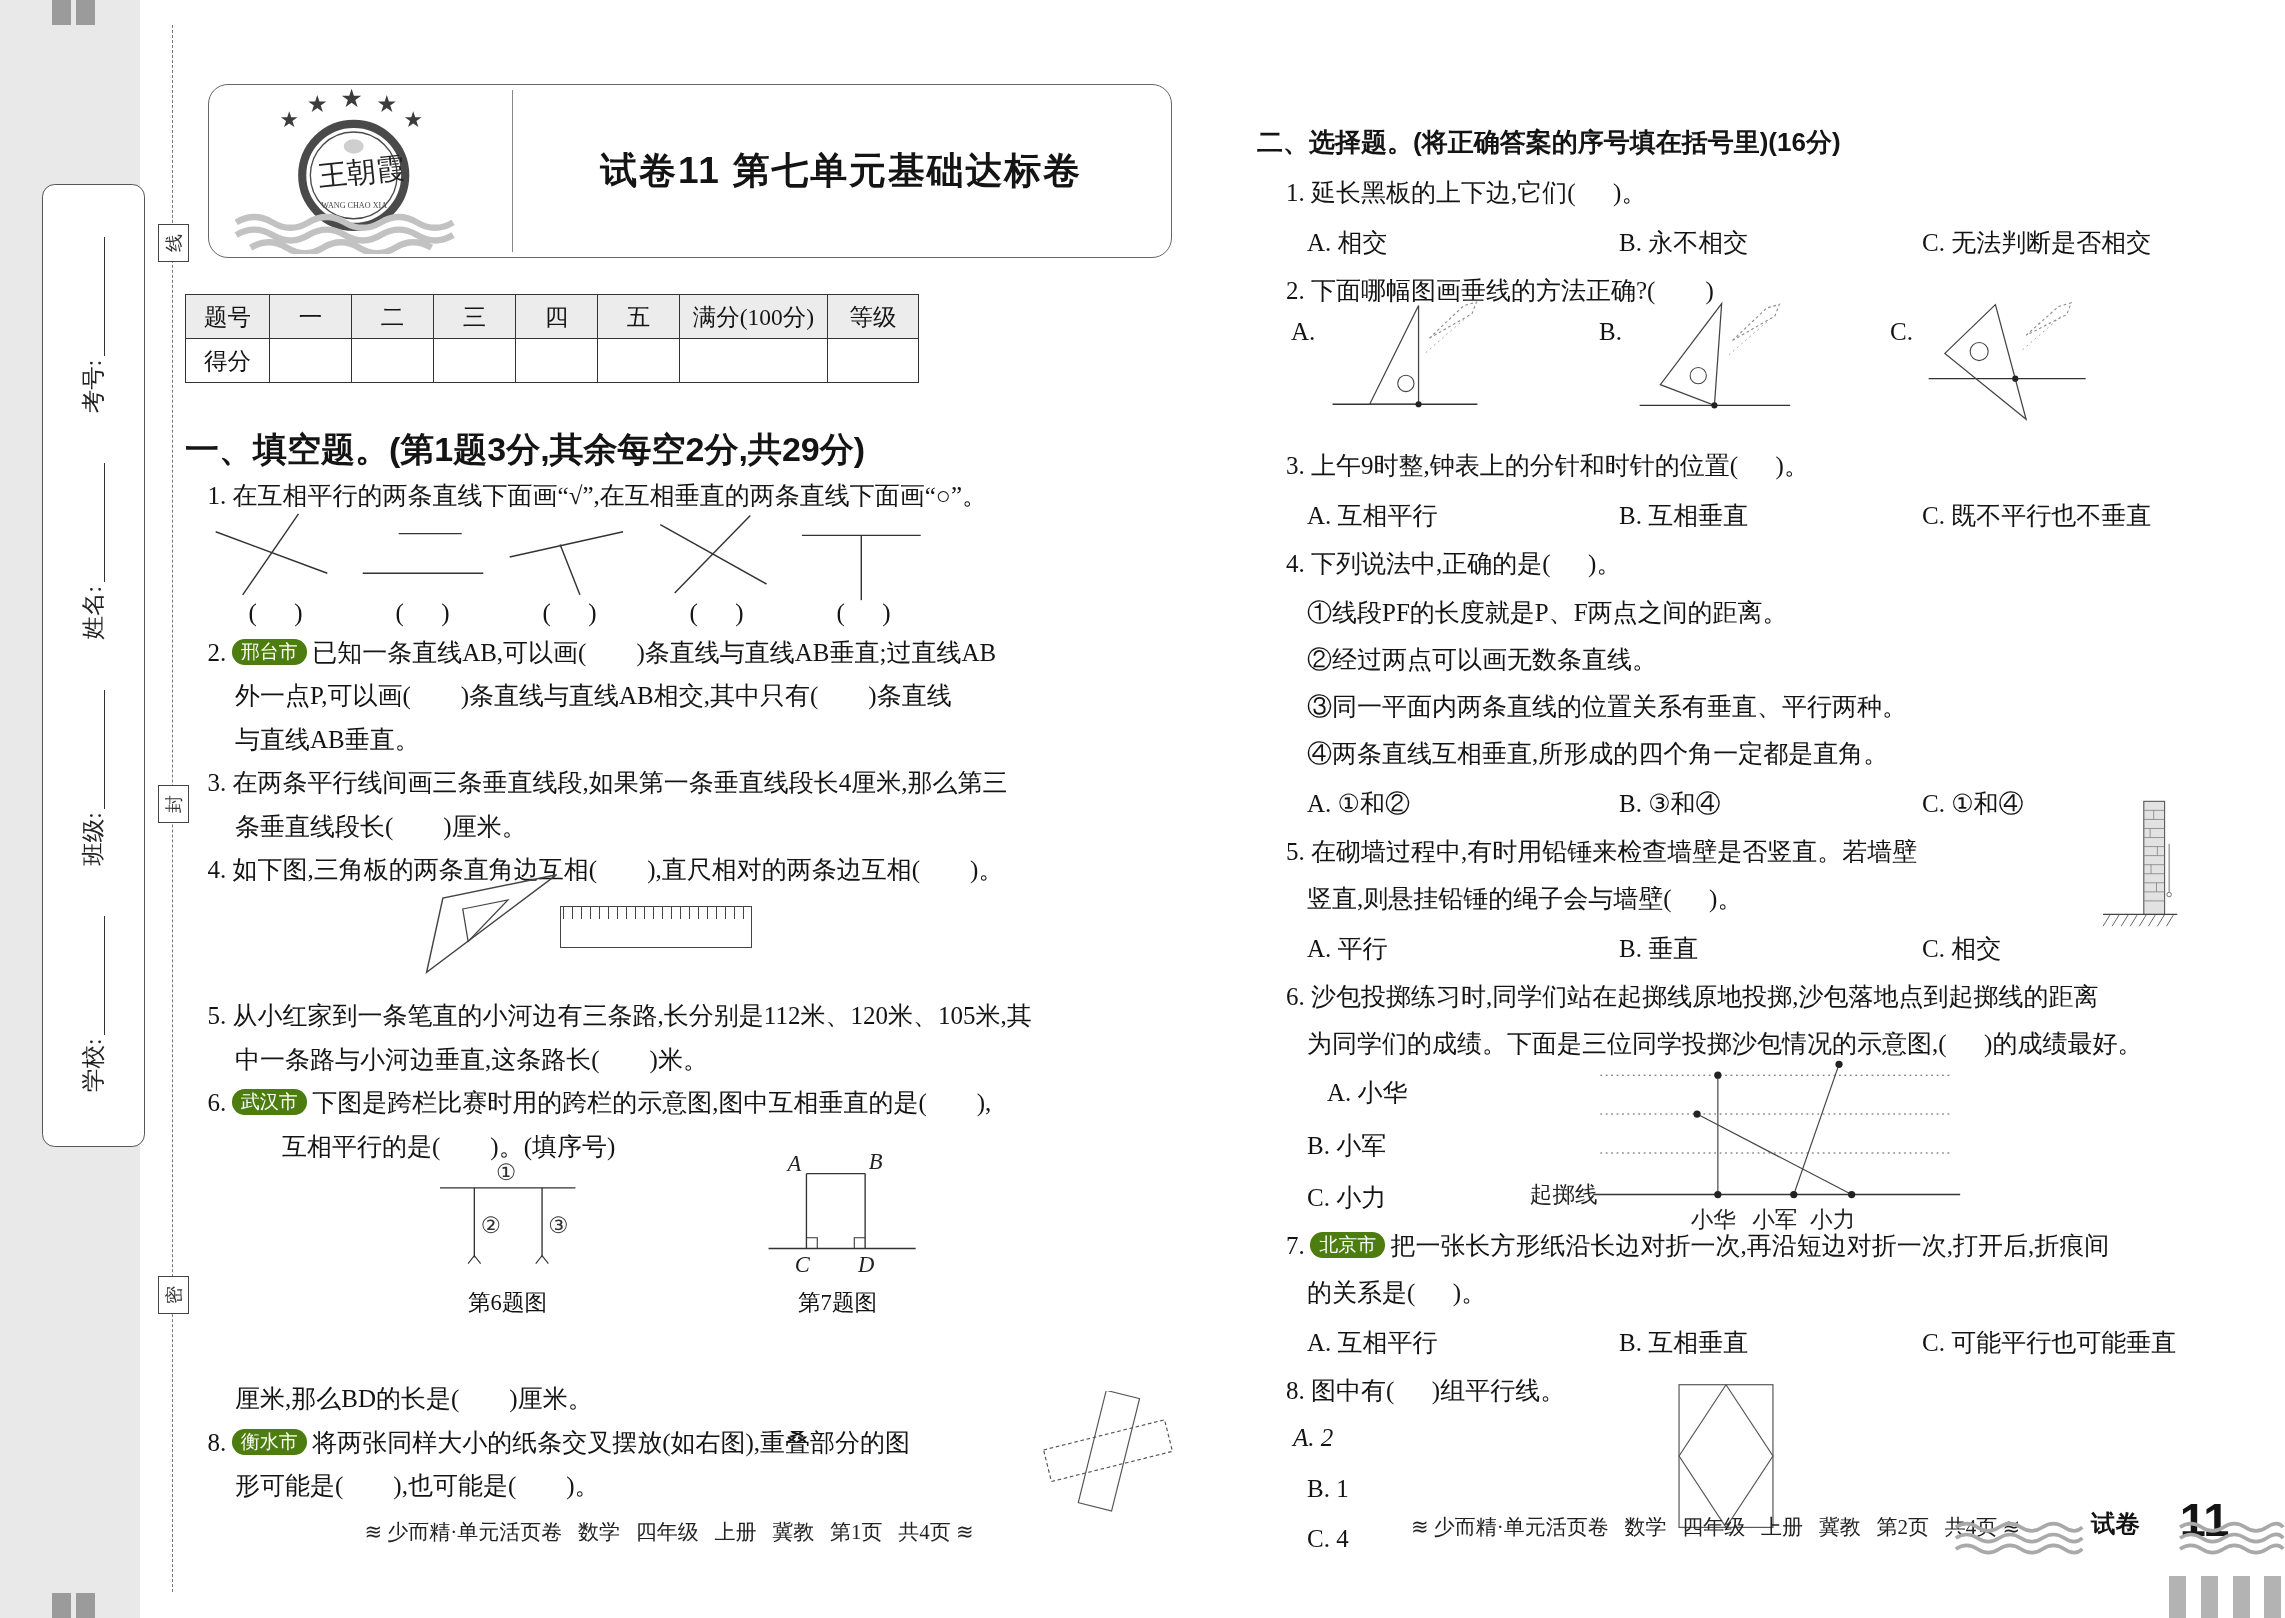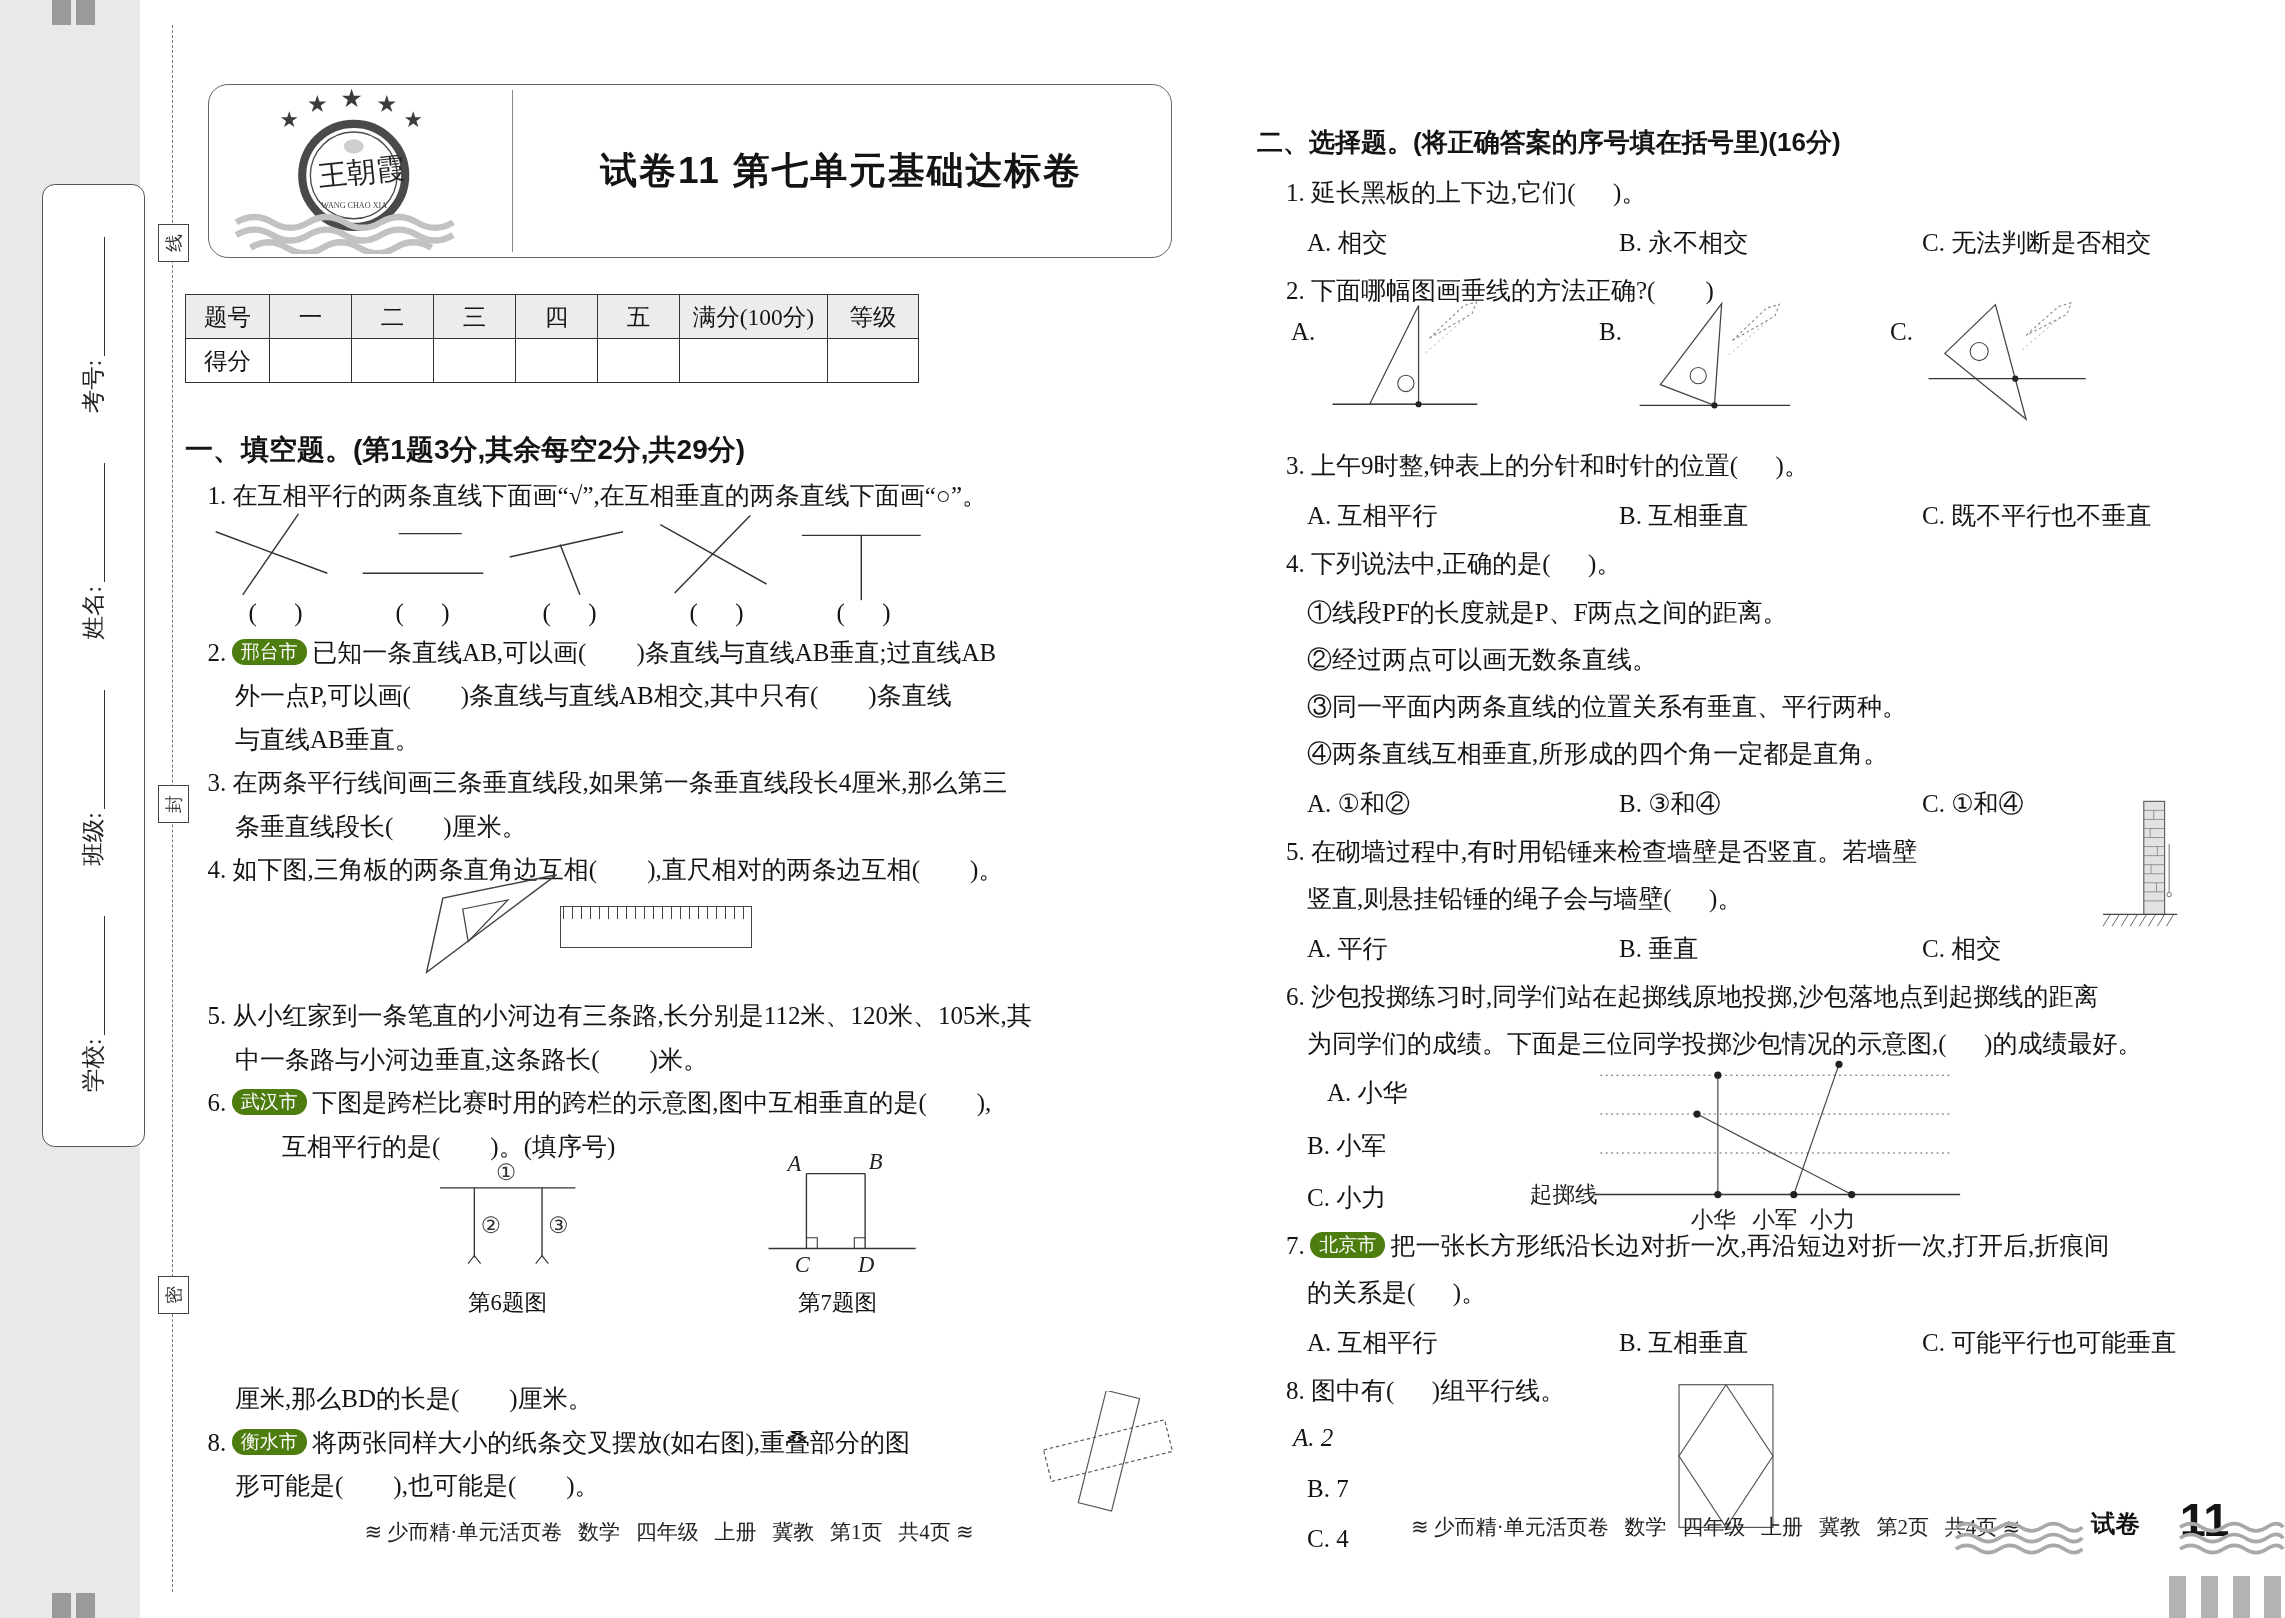--- a/index.html
+++ b/index.html
@@ -129,21 +129,21 @@
             <td></td>
         <td></td>
             <td></td>
         <td></td>
             <td></td>
         <td></td>
       </tr>
     </tbody>
       </table>
 
-    <div class="ln bold-sans" style="left:0;top:434px;font-size:28px;">一、填空题。(第1题3分,其余每空2分,共29分)</div>
+    <div class="ln bold-sans" style="left:0;top:434px;font-size:34px;">一、填空题。(第1题3分,其余每空2分,共29分)</div>
 
     <div class="ln" style="left:22.6px;top:480px;">1. 在互相平行的两条直线下面画“√”,在互相垂直的两条直线下面画“○”。</div>
 
     <div class="figrow" style="left:22.6px;top:512px;">
       <svg class="figslot" viewBox="0 0 150 100">
         <line x1="8" y1="22" x2="132" y2="68" stroke="#333" stroke-width="1.6"></line>
         <line x1="100" y1="2" x2="38" y2="92" stroke="#333" stroke-width="1.6"></line>
       </svg>
       <svg class="figslot" viewBox="0 0 150 100">
         <line x1="48" y1="24" x2="118" y2="24" stroke="#333" stroke-width="1.6"></line>
@@ -353,21 +353,21 @@
     </svg>
 
     <div class="ln" style="left:29px;top:1230px;"><span>7.</span><span class="badge">北京市</span><span>把一张长方形纸沿长边对折一次,再沿短边对折一次,打开后,折痕间</span></div>
     <div class="ln" style="left:50px;top:1277px;">的关系是(      )。</div>
     <span class="opt" style="left:50px;top:1326px;">A. 互相平行</span>
     <span class="opt" style="left:362px;top:1326px;">B. 互相垂直</span>
     <span class="opt" style="left:665px;top:1326px;">C. 可能平行也可能垂直</span>
 
     <div class="ln" style="left:29px;top:1375px;">8. 图中有(      )组平行线。</div>
     <span class="opt" style="left:36px;top:1424px;font-style:italic;">A. 2</span>
-    <span class="opt" style="left:50px;top:1475px;">B. 7</span>
+    <span class="opt" style="left:50px;top:1475px;">B. 1</span>
     <span class="opt" style="left:50px;top:1525px;">C. 4</span>
     <svg style="position:absolute;left:419px;top:1382px;" width="100" height="149" viewBox="0 0 110 165">
       <rect x="3" y="3" width="104" height="158" fill="none" stroke="#555" stroke-width="1.3"></rect>
       <polygon points="55,3 3,82 55,161 107,82" fill="none" stroke="#555" stroke-width="1.3"></polygon>
     </svg>
 
     <div class="footer" style="left:154px;top:1513px;width:570px;">≋ 少而精·单元活页卷   数学   四年级   上册   冀教   第2页   共4页 ≋</div>
 
     <svg style="position:absolute;left:697px;top:1520px;" width="131" height="38" viewBox="0 0 145 42">
       <g fill="none" stroke="#a9a9a9" stroke-width="4">

